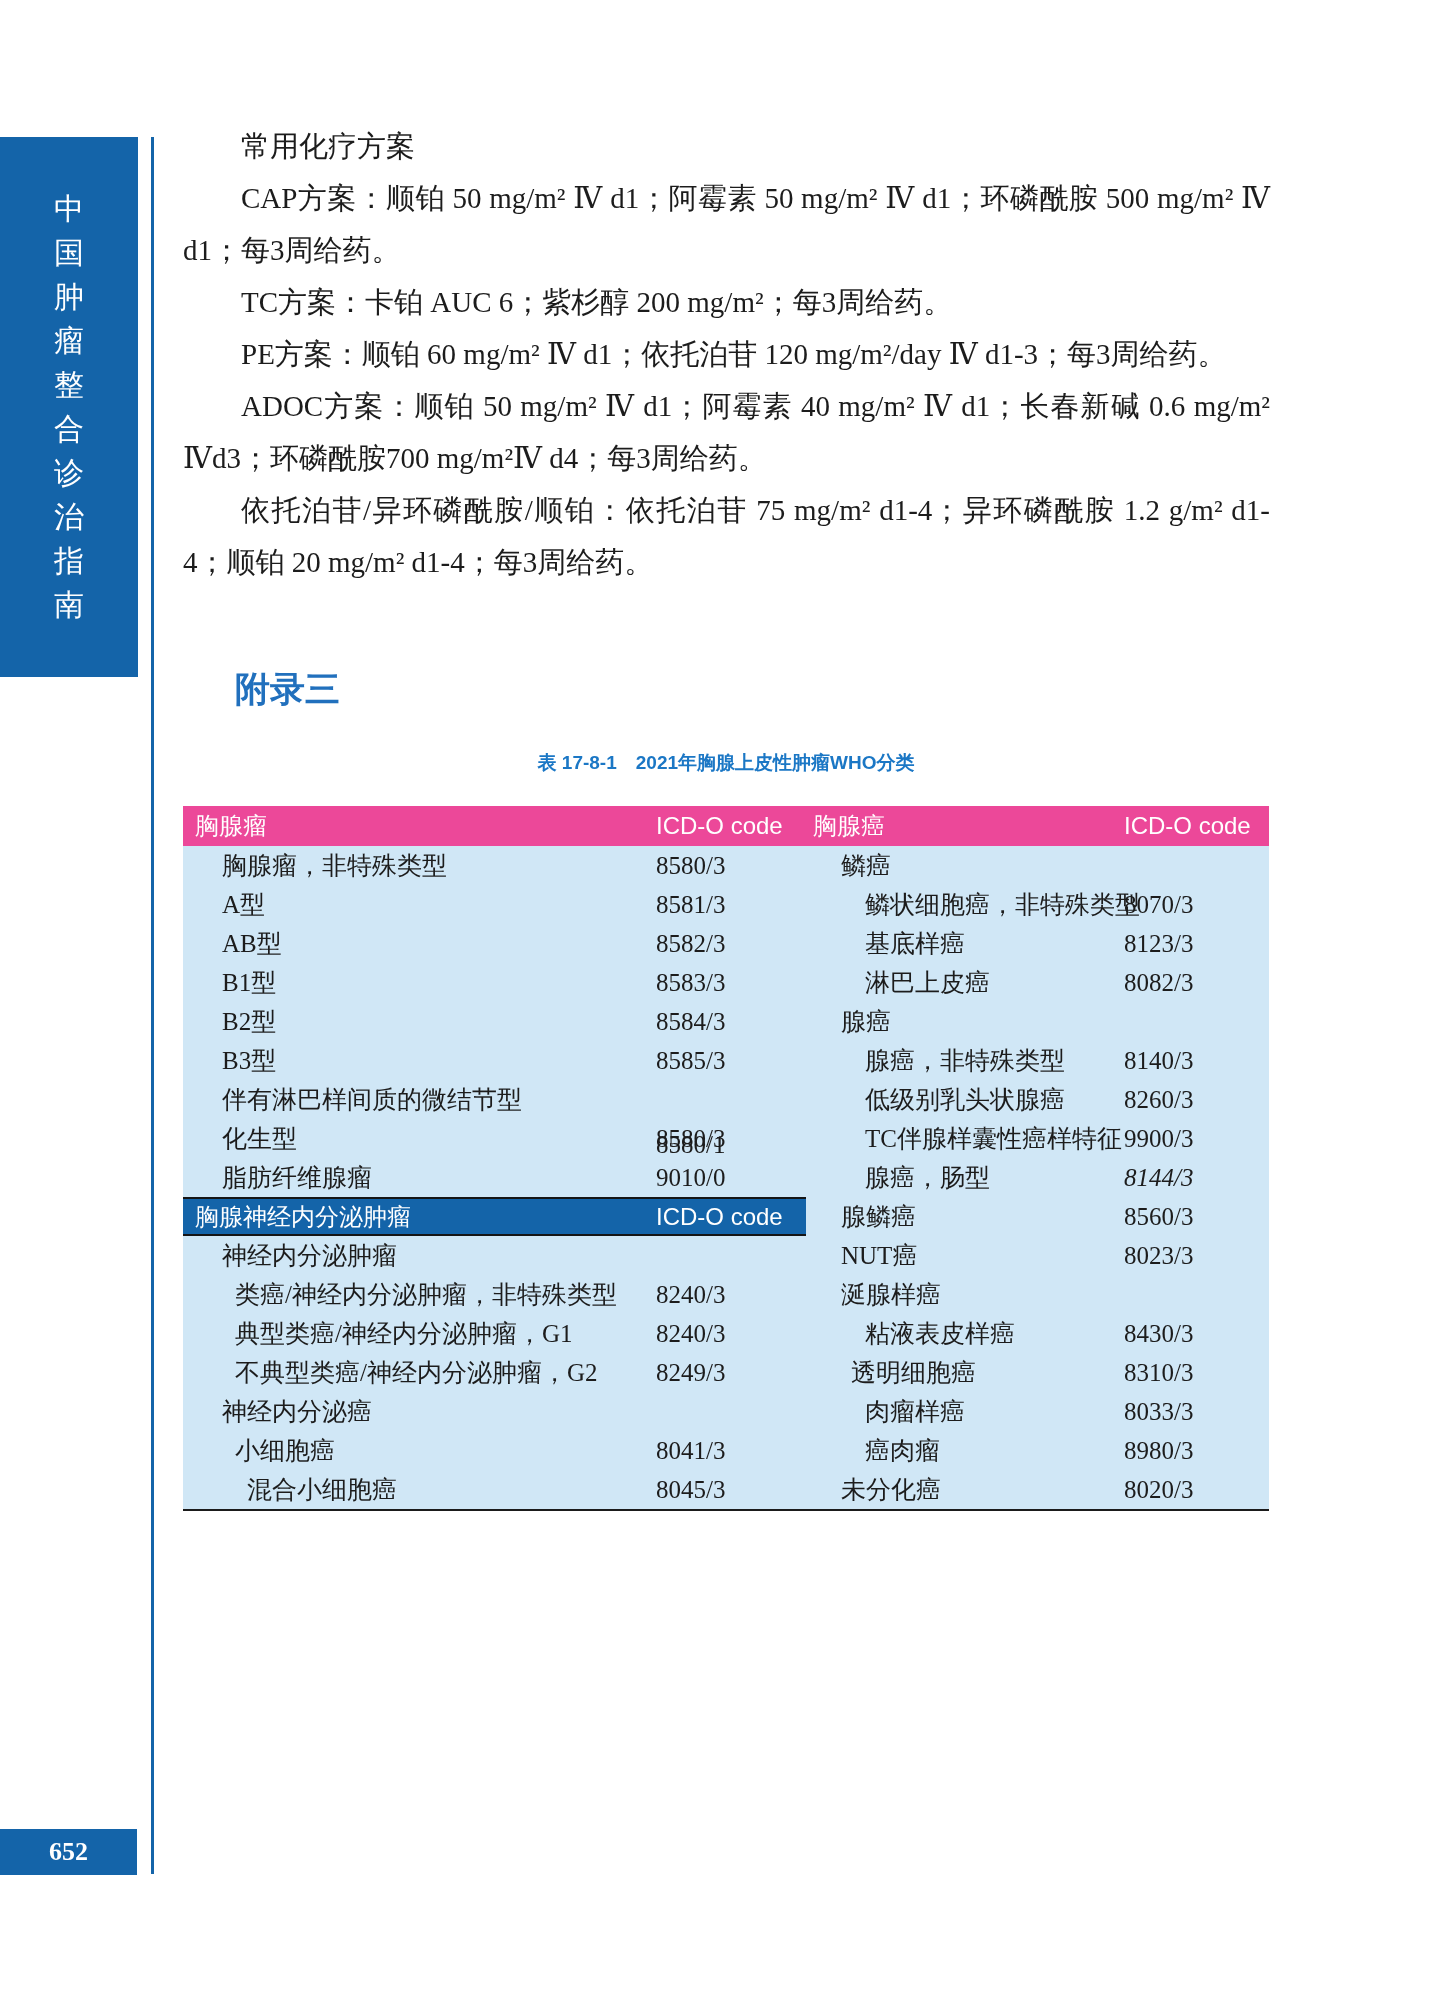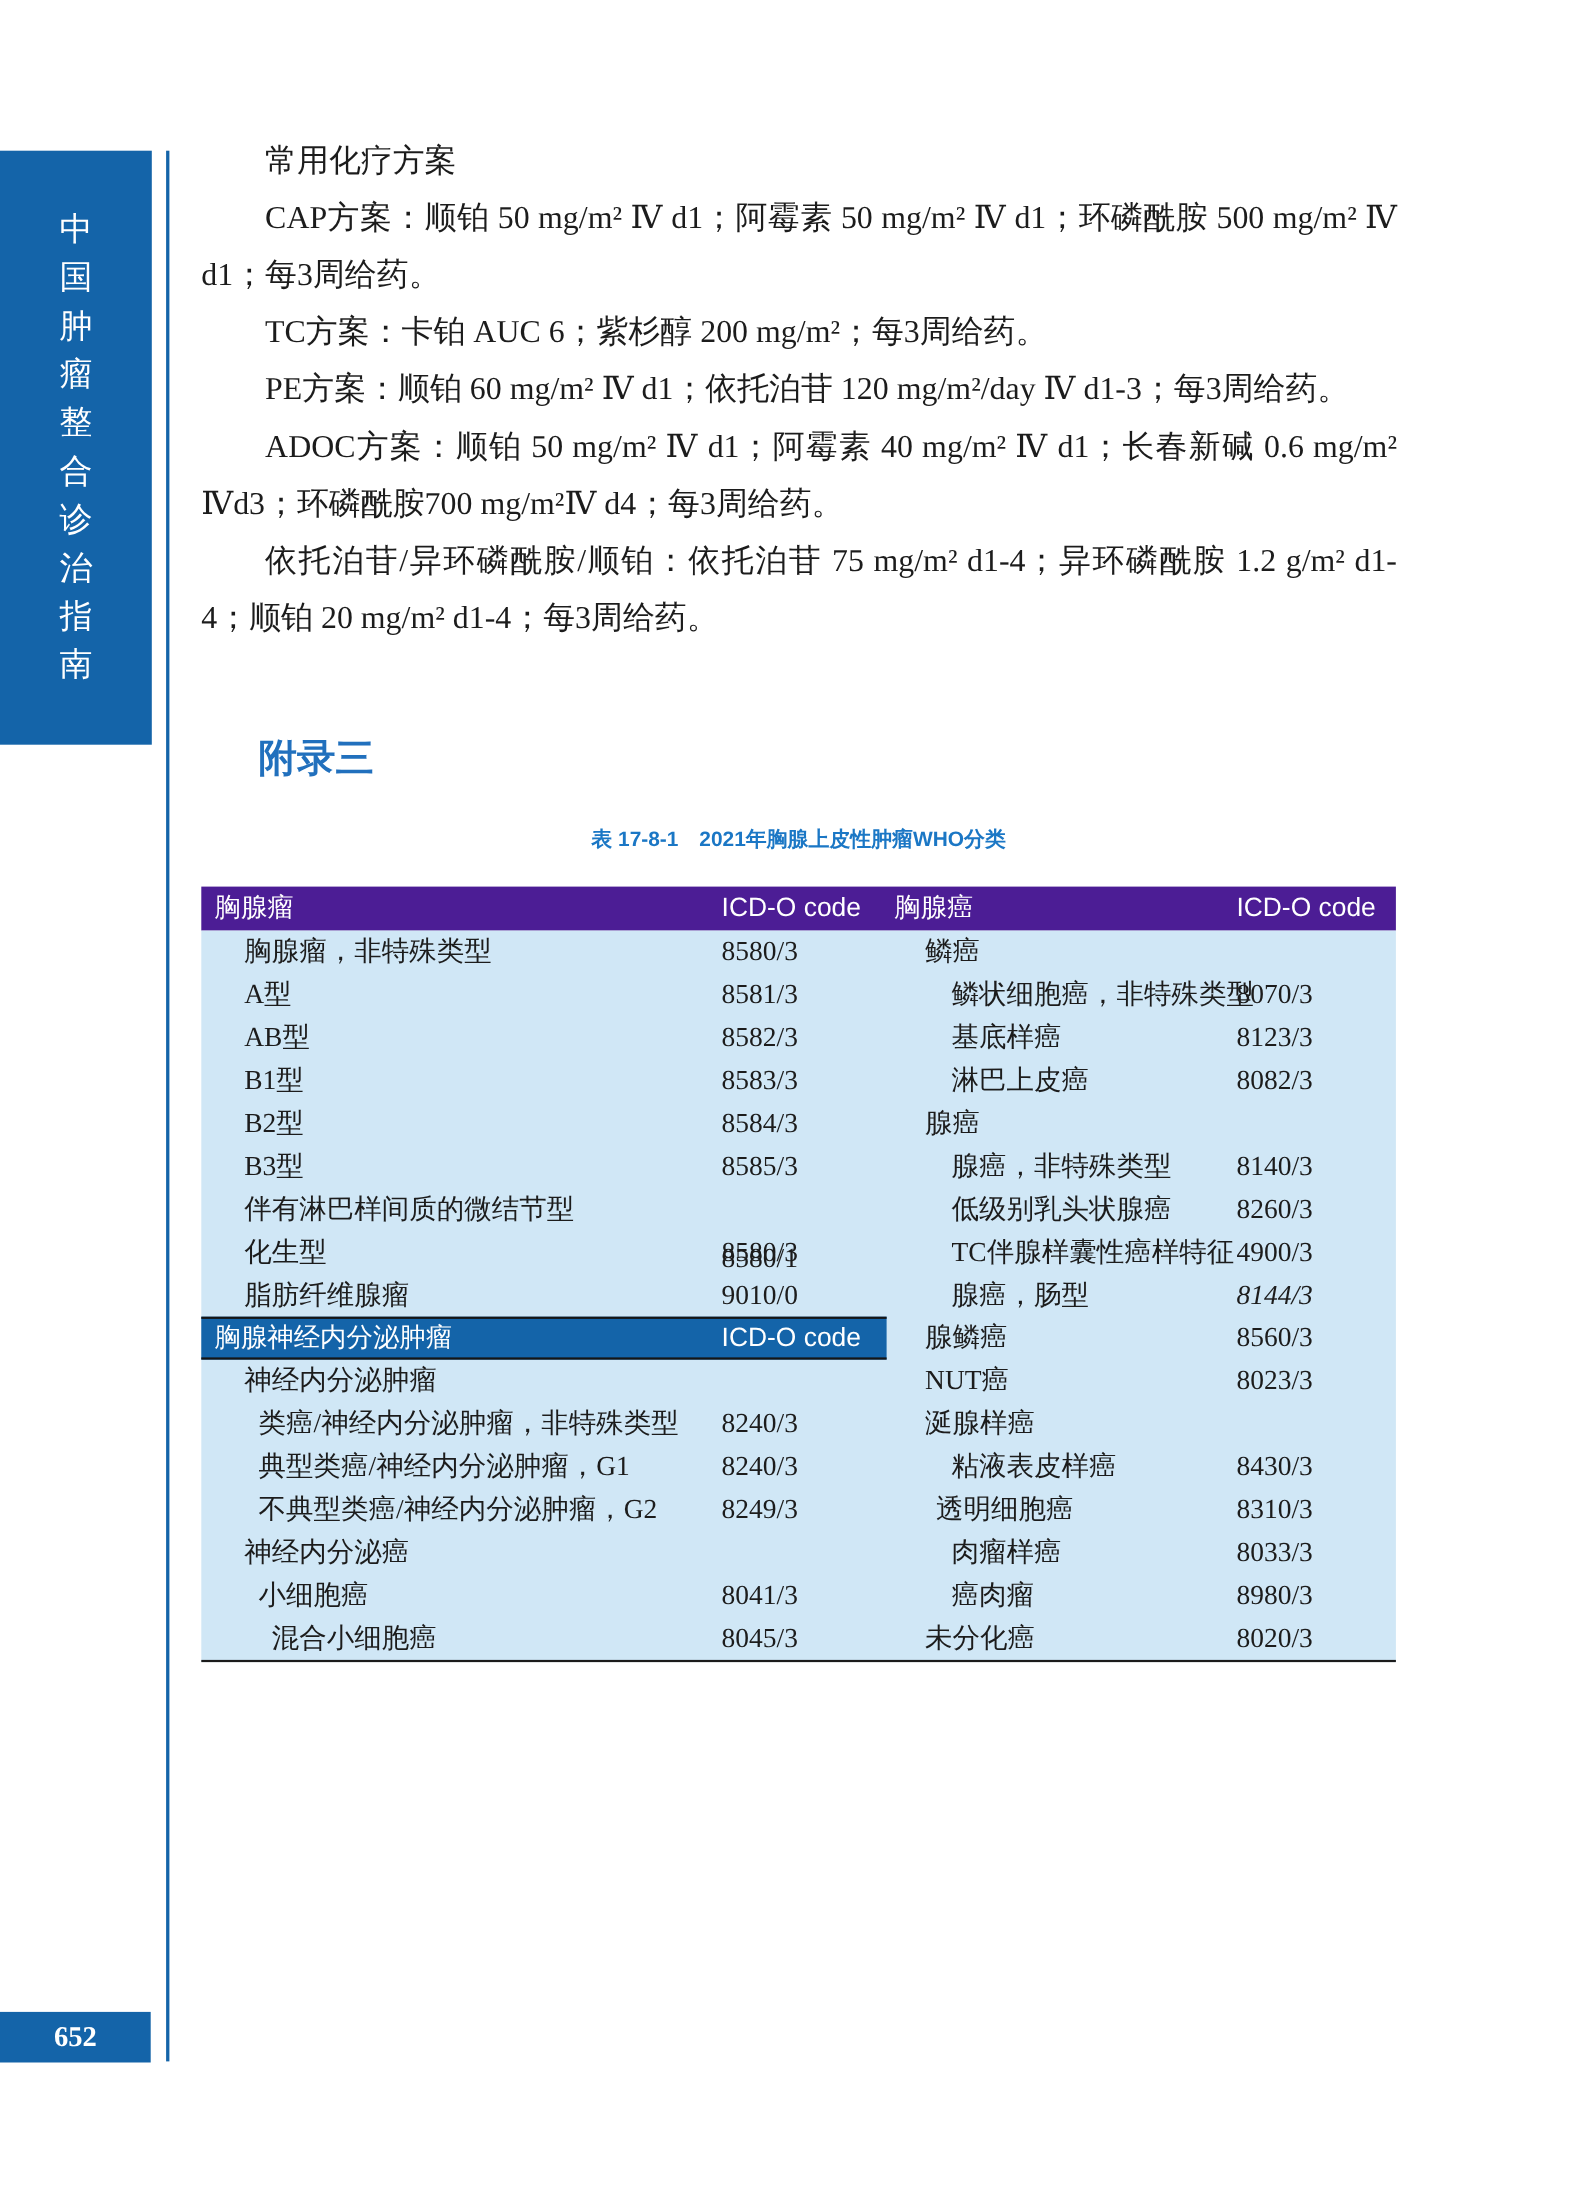--- a/index.html
+++ b/index.html
@@ -36,21 +36,21 @@
     font-family:"Liberation Serif","DejaVu Serif",serif;
   }
   
   .table-title{
     position:absolute;left:183px;top:750px;width:1086px;text-align:center;
     font-size:19px;font-weight:bold;color:#1b77c5;
     font-family:"Liberation Sans","DejaVu Sans",sans-serif;
   }
   
   .who-table{position:absolute;left:183px;top:806px;width:1086px;}
-  .t-head{position:relative;height:40px;background:#4c1d95;}
+  .t-head{position:relative;height:40px;background:#ec4899;}
   .t-head span{
     position:absolute;top:0;line-height:40px;color:#ffffff;font-size:24px;
     font-family:"Liberation Sans","DejaVu Sans",sans-serif;white-space:nowrap;
   }
   .h-c1{left:12px;} .h-c2{left:473px;} .h-c3{left:630px;} .h-c4{left:941px;}
   .t-body{position:relative;background:#d0e7f6;border-bottom:2px solid #1b1b1b;}
   .t-row{position:relative;height:39px;}
   .tcell{
     position:absolute;top:0;line-height:39px;font-size:25px;white-space:nowrap;z-index:1;
   }
@@ -144,21 +144,21 @@
         <div class="t-row">
           <span class="tcell" style="left: 39px;">伴有淋巴样间质的微结节型</span>
           <span class="tcell" style="left: 473px; margin-top: 45px;">8580/1</span>
           <span class="tcell" style="left: 682px;">低级别乳头状腺癌</span>
           <span class="tcell" style="left: 941px;">8260/3</span>
         </div>
         <div class="t-row">
           <span class="tcell" style="left: 39px;">化生型</span>
           <span class="tcell" style="left: 473px;">8580/3</span>
           <span class="tcell" style="left: 682px;">TC伴腺样囊性癌样特征</span>
-          <span class="tcell" style="left: 941px;">4900/3</span>
+          <span class="tcell" style="left: 941px;">9900/3</span>
         </div>
         <div class="t-row">
           <span class="tcell" style="left: 39px;">脂肪纤维腺瘤</span>
           <span class="tcell" style="left: 473px;">9010/0</span>
           <span class="tcell" style="left: 682px;">腺癌，肠型</span>
           <span class="tcell" style="left: 941px; font-style: italic;">8144/3</span>
         </div>
         <div class="t-row">
           <div class="band"></div>
           <span class="tcell band-txt" style="left: 12px;">胸腺神经内分泌肿瘤</span>

